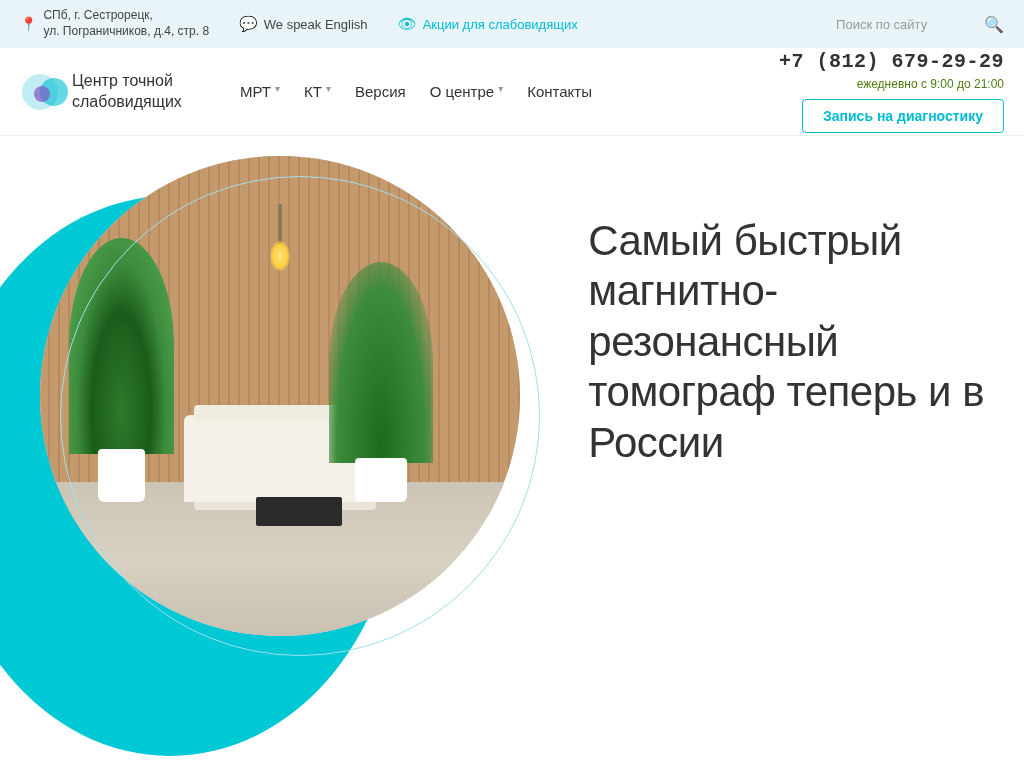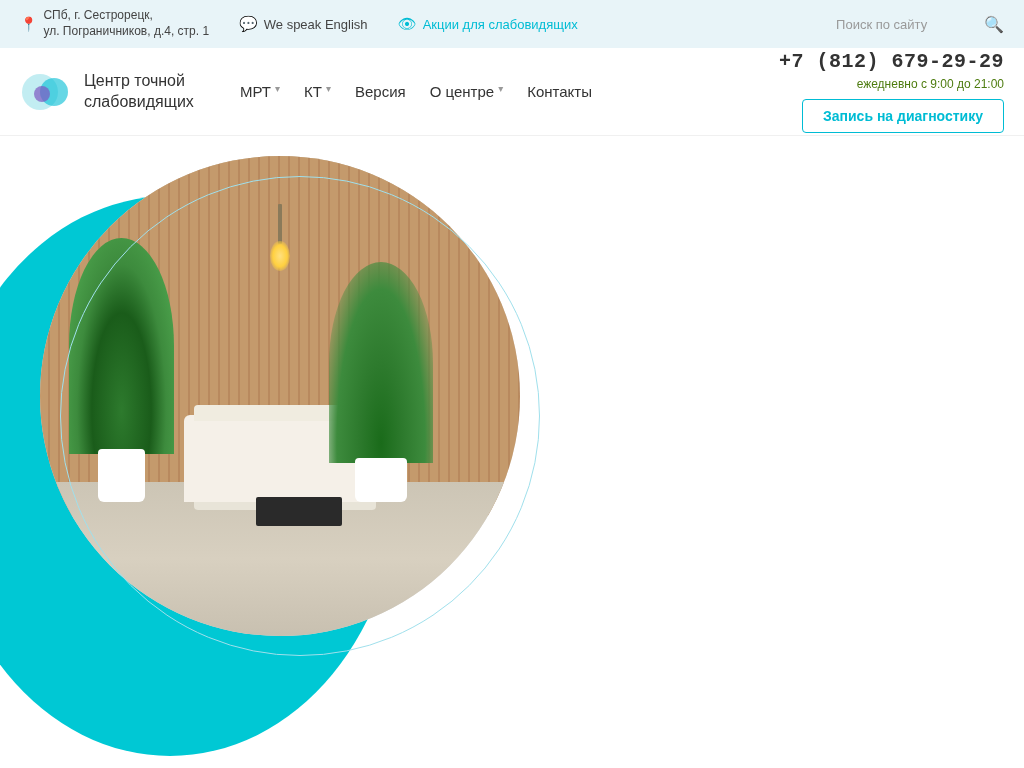--- a/index.html
+++ b/index.html
@@ -75,21 +75,20 @@
       align-items: center;
       padding: 0 20px;
       height: 88px;
       background: #fff;
       border-bottom: 1px solid #f0f0f0;
       position: relative;
     }
     .logo-area {
       display: flex;
       align-items: center;
-      gap: 12px;
       min-width: 200px;
     }
     .logo-icon {
       width: 52px;
       height: 52px;
       flex-shrink: 0;
     }
     .logo-text {
       font-size: 16px;
       color: #333;
@@ -361,21 +360,21 @@
     }
   </style>
 </head>
 <body>
 
 <div class="topbar">
   <div class="topbar-address">
     <span class="pin-icon">📍</span>
     <div>
       <div>СПб, г. Сестрорецк,</div>
-      <div>ул. Пограничников, д.4, стр. 1</div>
+      <div>ул. Пограничников, д.4, стр. 8</div>
     </div>
   </div>
   <div class="topbar-english">
     <span class="speech-icon">💬</span>
     <span>We speak English</span>
   </div>
   <div class="topbar-vision">
     <span class="eye-icon">👁</span>
     <span>Акции для слабовидящих</span>
   </div>
@@ -446,14 +445,23 @@
         <div class="sofa-back"></div>
       </div>
       <div class="coffee-table"></div>
       <div class="plant-right">
         <div class="plant-leaves-right"></div>
         <div class="plant-pot-right"></div>
       </div>
     </div>
   </div>
 
+  <div class="hero-text">
+    <h1 class="hero-headline">
+      <span>Самый быстрый</span><br>
+      <span>магнитно-</span><br>
+      <span>резонансный</span><br>
+      <span>томограф теперь и в</span><br>
+      <span>России</span>
+    </h1>
+  </div>
 
 </div>
 
 </body></html>

